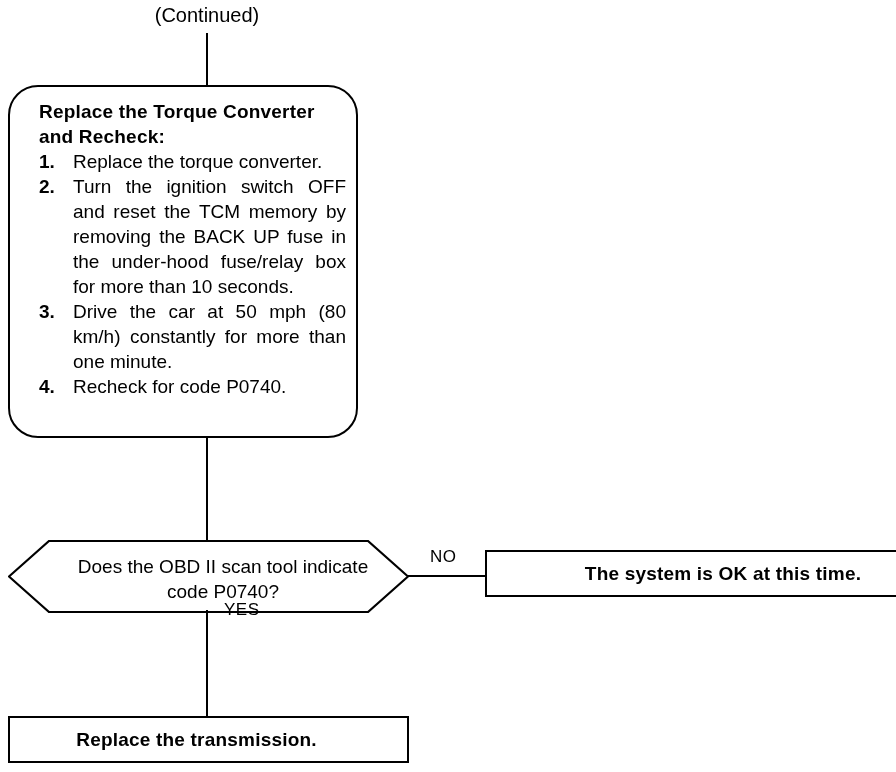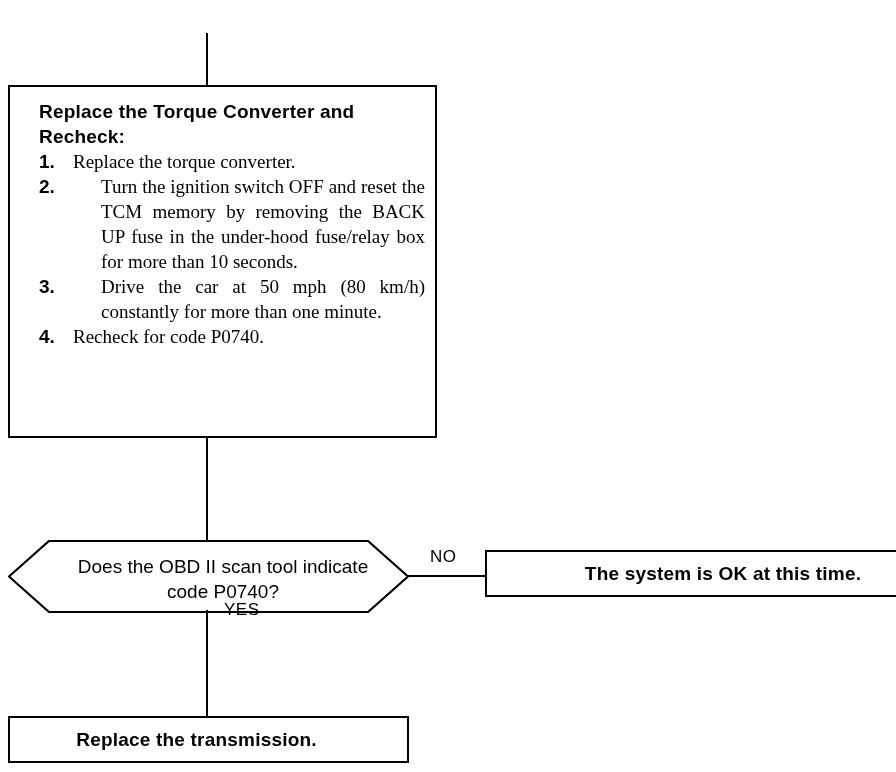--- a/index.html
+++ b/index.html
@@ -53,22 +53,23 @@
     font-size: 20px;
     line-height: 26px;
     letter-spacing: 0px;
     white-space: nowrap;
   }
 
   
   #main-box {
     left: 8px;
     top: 85px;
-    width: 429px;
+    width: 350px;
     height: 353px;
+    border-radius: 30px;
   }
   #main-box-inner {
     position: absolute;
     left: 29px;
     top: 12px;
     right: 10px;
   }
   .box-heading {
     font-weight: bold;
     font-size: 19px;
@@ -91,26 +92,24 @@
   ol.steps > li > .num {
     position: absolute;
     left: 0;
     top: 0;
     font-weight: bold;
     font-size: 19px;
     line-height: 25px;
   }
   ol.steps > li > .txt {
     display: block;
-    font-family: Liberation Serif, serif;
   }
   ol.steps > li.justified > .txt {
     text-align: justify;
     text-align-last: left;
-    margin-left: 28px;
   }
 
   
   #conn-top          { left: 206px; top: 33px;  height: 53px; }
   #conn-box-to-dec   { left: 206px; top: 437px; height: 106px; }
   #conn-dec-to-final { left: 206px; top: 610px; height: 107px; }
   #conn-no           { left: 408px; top: 575px; width: 79px; }
 
   
   #decision-shape {
@@ -170,20 +169,21 @@
   #final-box .result-text {
     text-align: center;
     padding-right: 24px;
   }
 </style>
 </head>
 <body>
 
 <div id="flow-root">
 
+  <div class="abs" id="continued-label">(Continued)</div>
 
   <div class="vline" id="conn-top"></div>
 
   <div class="procbox" id="main-box">
     <div id="main-box-inner">
       <div class="box-heading">Replace the Torque Converter and Recheck:</div>
       <ol class="steps" id="step-list">
           <li>
             <span class="num">1.</span>
             <span class="txt">Replace the torque converter.</span>

